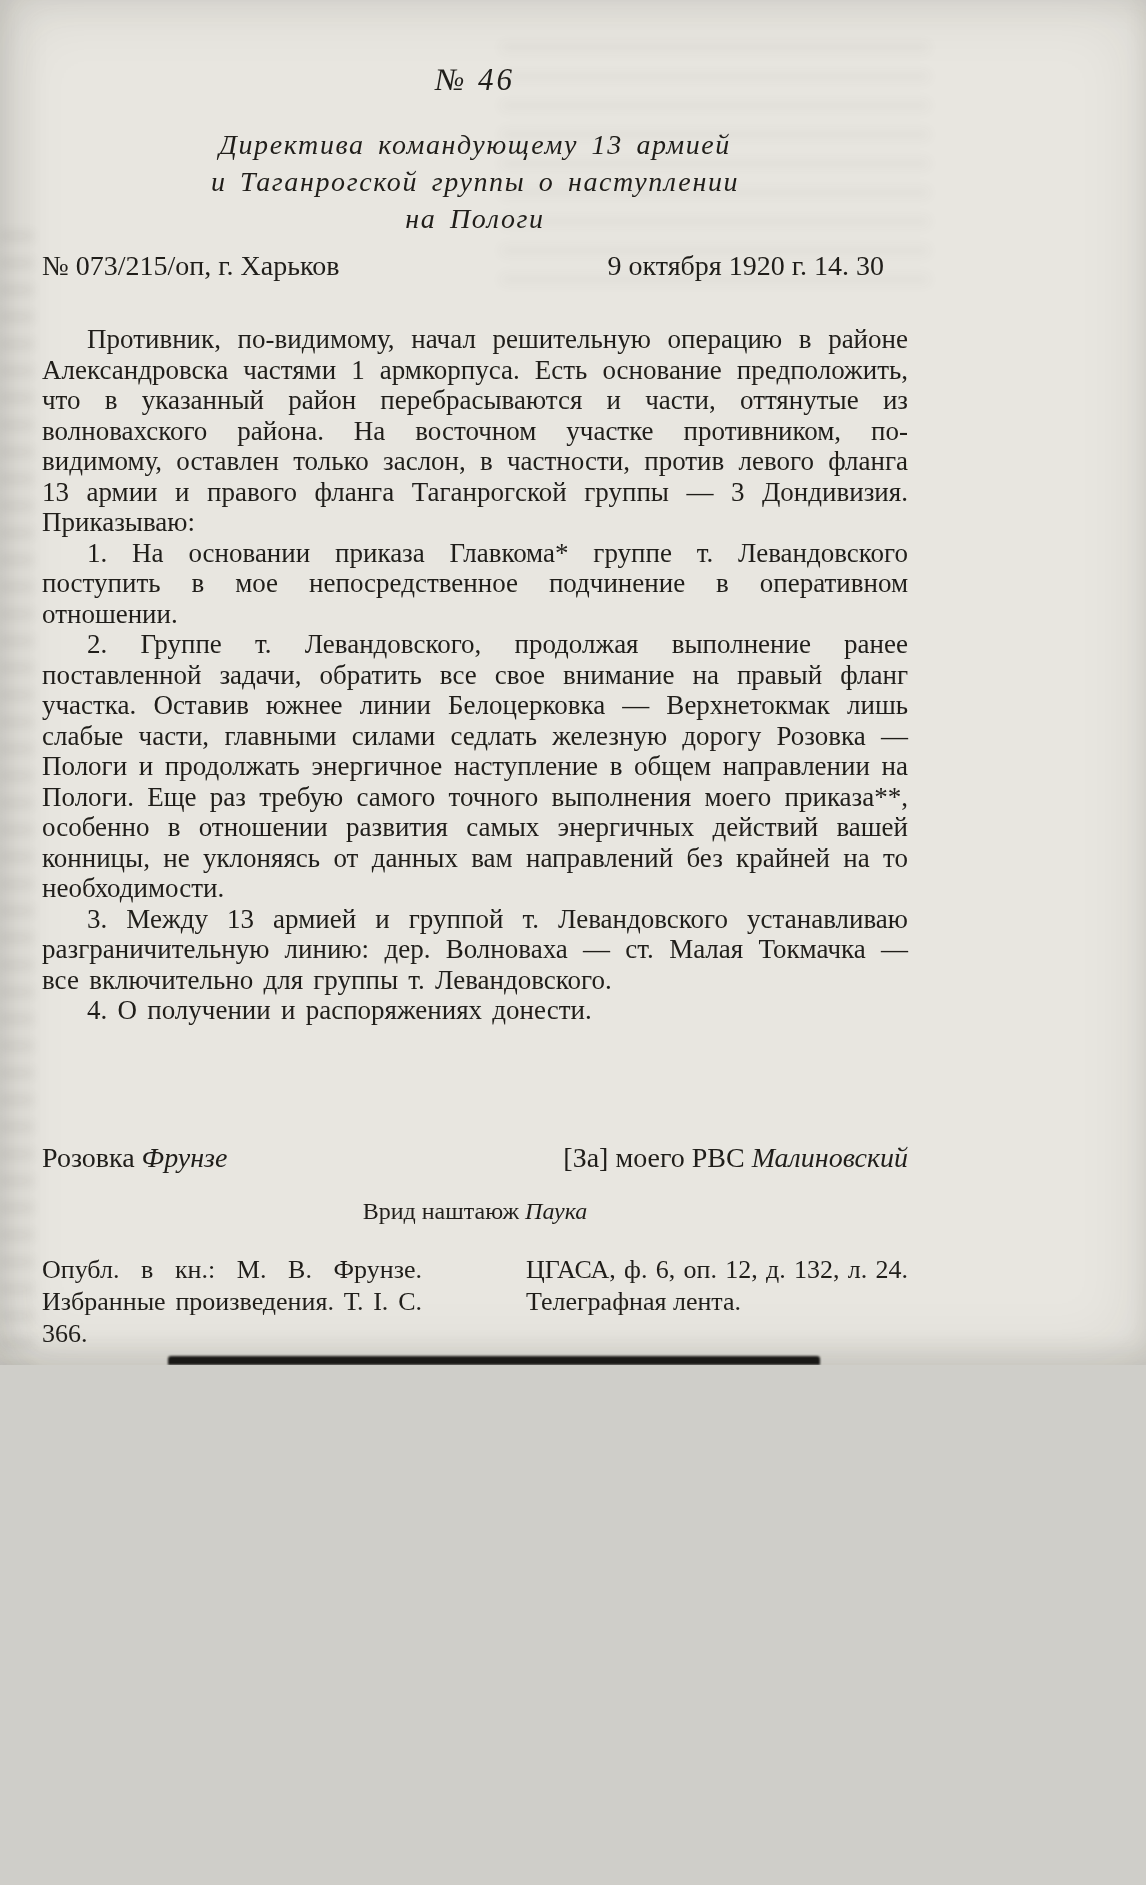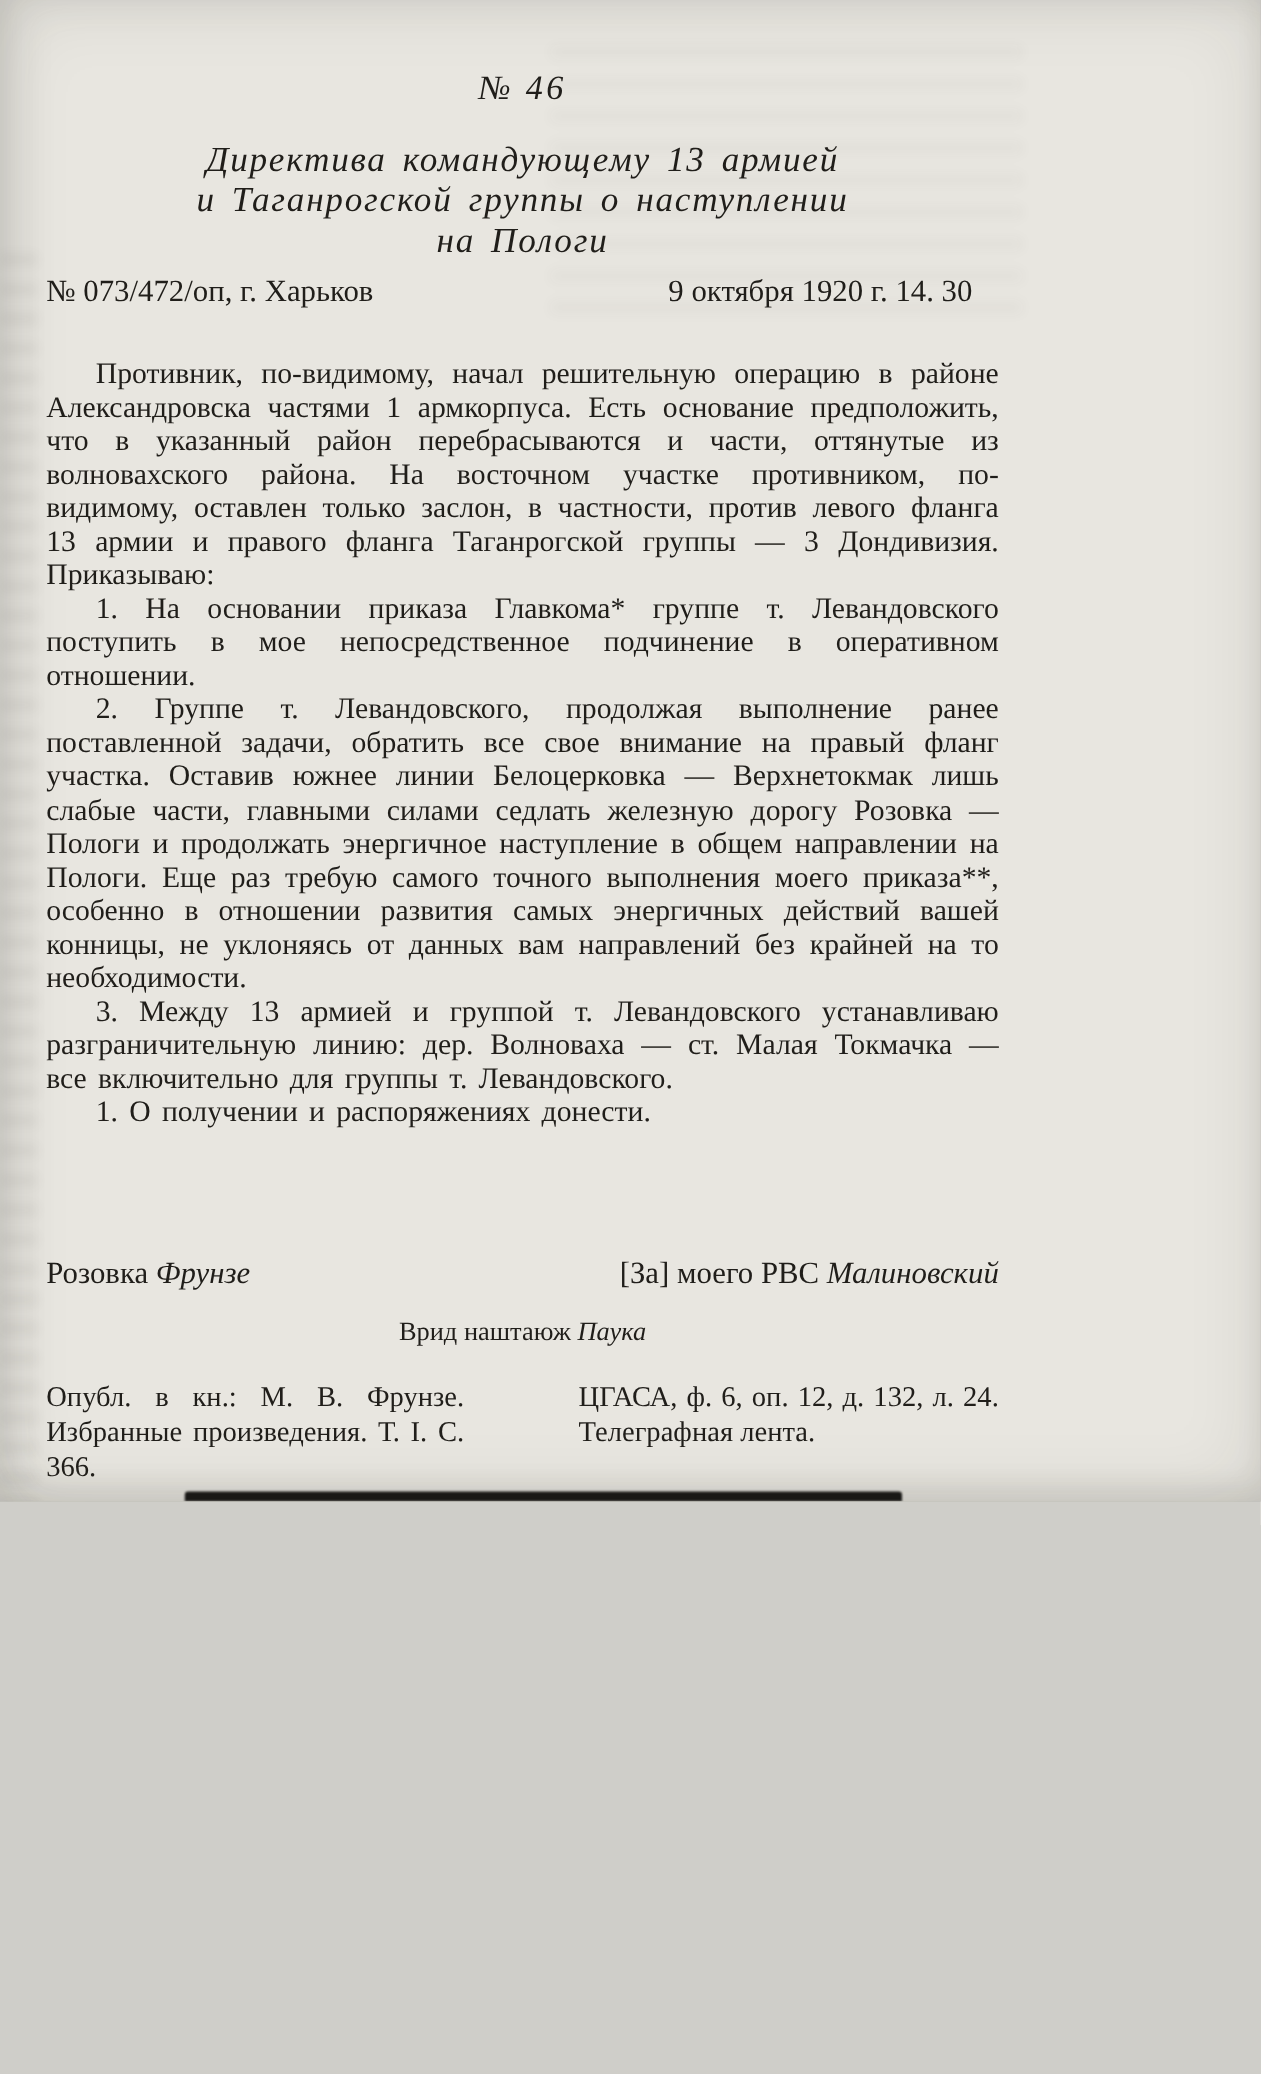--- a/index.html
+++ b/index.html
@@ -25,21 +25,21 @@
     top: 62px;
     text-align: center;
     font-style: italic;
     font-size: 31px;
     letter-spacing: 3px;
   }
   .doc-title {
     top: 126px;
     text-align: center;
     font-style: italic;
-    font-size: 32px;
+    font-size: 28px;
     line-height: 37px;
     letter-spacing: 1.6px;
     word-spacing: 5px;
   }
   .ref-line {
     top: 250px;
     display: flex;
     justify-content: space-between;
     font-size: 28px;
     padding-right: 24px;
@@ -131,30 +131,30 @@
 
   <div class="sect doc-number">№ 46</div>
 
   <div class="sect doc-title">
     <div>Директива командующему 13 армией</div>
     <div>и Таганрогской группы о наступлении</div>
     <div>на Пологи</div>
   </div>
 
   <div class="sect ref-line">
-    <span>№ 073/472/оп, г. Харьков</span>
+    <span>№ 073/215/оп, г. Харьков</span>
     <span>9 октября 1920 г. 14. 30</span>
   </div>
 
   <div class="sect doc-body">
     <p>Противник, по-видимому, начал решительную операцию в районе Александровска частями 1 армкорпуса. Есть основание предположить, что в указанный район перебрасываются и части, оттянутые из волновахского района. На восточном участке противником, по-видимому, оставлен только заслон, в частности, против левого фланга 13 армии и правого фланга Таганрогской группы — 3 Дондивизия. Приказываю:</p>
     <p>1. На основании приказа Главкома* группе т. Левандовского поступить в мое непосредственное подчинение в оперативном отношении.</p>
     <p>2. Группе т. Левандовского, продолжая выполнение ранее поставленной задачи, обратить все свое внимание на правый фланг участка. Оставив южнее линии Белоцерковка — Верхнетокмак лишь слабые части, главными силами седлать железную дорогу Розовка — Пологи и продолжать энергичное наступление в общем направлении на Пологи. Еще раз требую самого точного выполнения моего приказа**, особенно в отношении развития самых энергичных действий вашей конницы, не уклоняясь от данных вам направлений без крайней на то необходимости.</p>
     <p>3. Между 13 армией и группой т. Левандовского устанавливаю разграничительную линию: дер. Волноваха — ст. Малая Токмачка — все включительно для группы т. Левандовского.</p>
-    <p>1. О получении и распоряжениях донести.</p>
+    <p>4. О получении и распоряжениях донести.</p>
   </div>
 
   <div class="sect sig-row">
     <div>
       <span>Розовка</span>
       <span class="sig-name">Фрунзе</span>
     </div>
     <div>
       <span>[За] моего РВС</span>
       <span class="sig-name">Малиновский</span>

